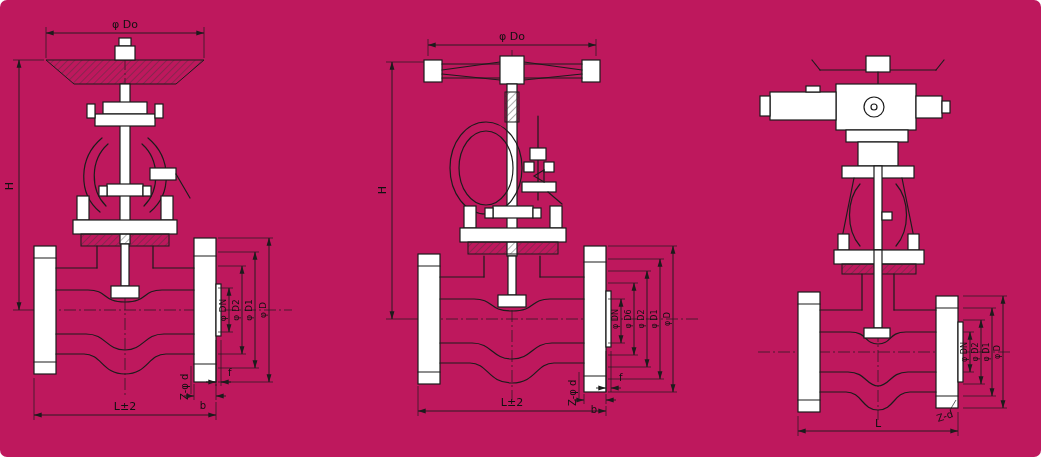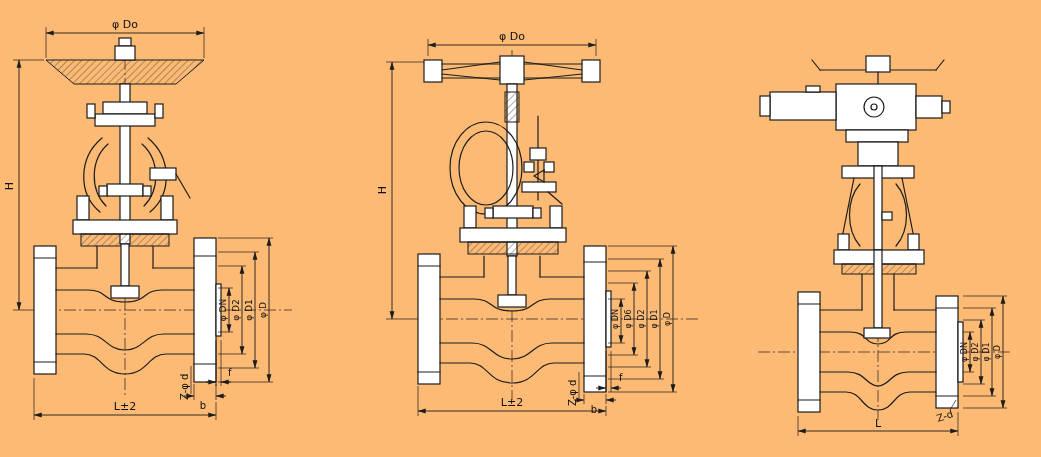--- a/index.html
+++ b/index.html
@@ -1,16 +1,16 @@
 <!DOCTYPE html>
 <html><head>
 <meta charset="utf-8">
 <style>
   html,body{margin:0;padding:0;background:#ffffff;}
-  .stage{position:relative;width:1041px;height:457px;background:#fdba74;overflow:hidden;}
+  .stage{position:relative;width:1041px;height:457px;background:#be185d;overflow:hidden;border-radius:7px;}
   svg{display:block;}
   .p  {stroke:#1c1c1c;stroke-width:1.2;fill:none;stroke-linecap:round;}
   .pw {stroke:#1c1c1c;stroke-width:1.2;fill:#ffffff;}
   .ph {stroke:#1c1c1c;stroke-width:1;fill:url(#hatch);}
   .thin{stroke:#1c1c1c;stroke-width:0.7;fill:none;}
   .cl {stroke:#1c1c1c;stroke-width:0.7;fill:none;stroke-dasharray:12 3 2 3;}
   .dim{stroke:#1c1c1c;stroke-width:0.9;fill:none;}
   text{font-family:"DejaVu Sans",sans-serif;fill:#111;}
   .lbl{font-size:11px;}
   .lbl-m{font-size:10px;}

